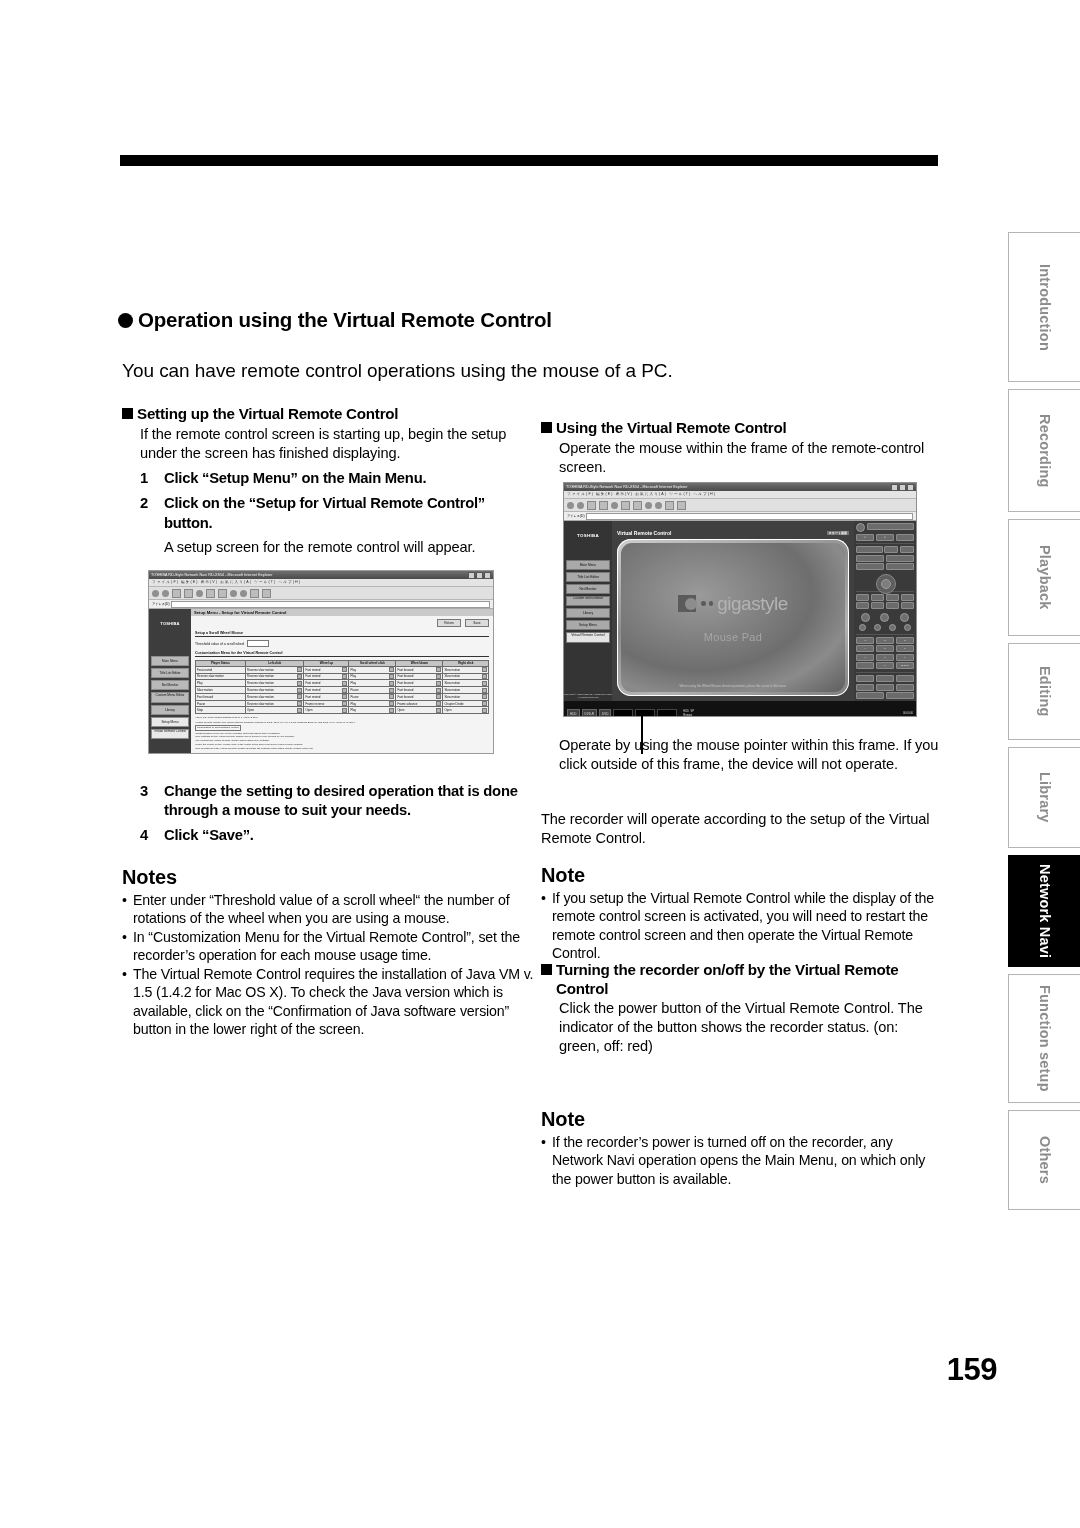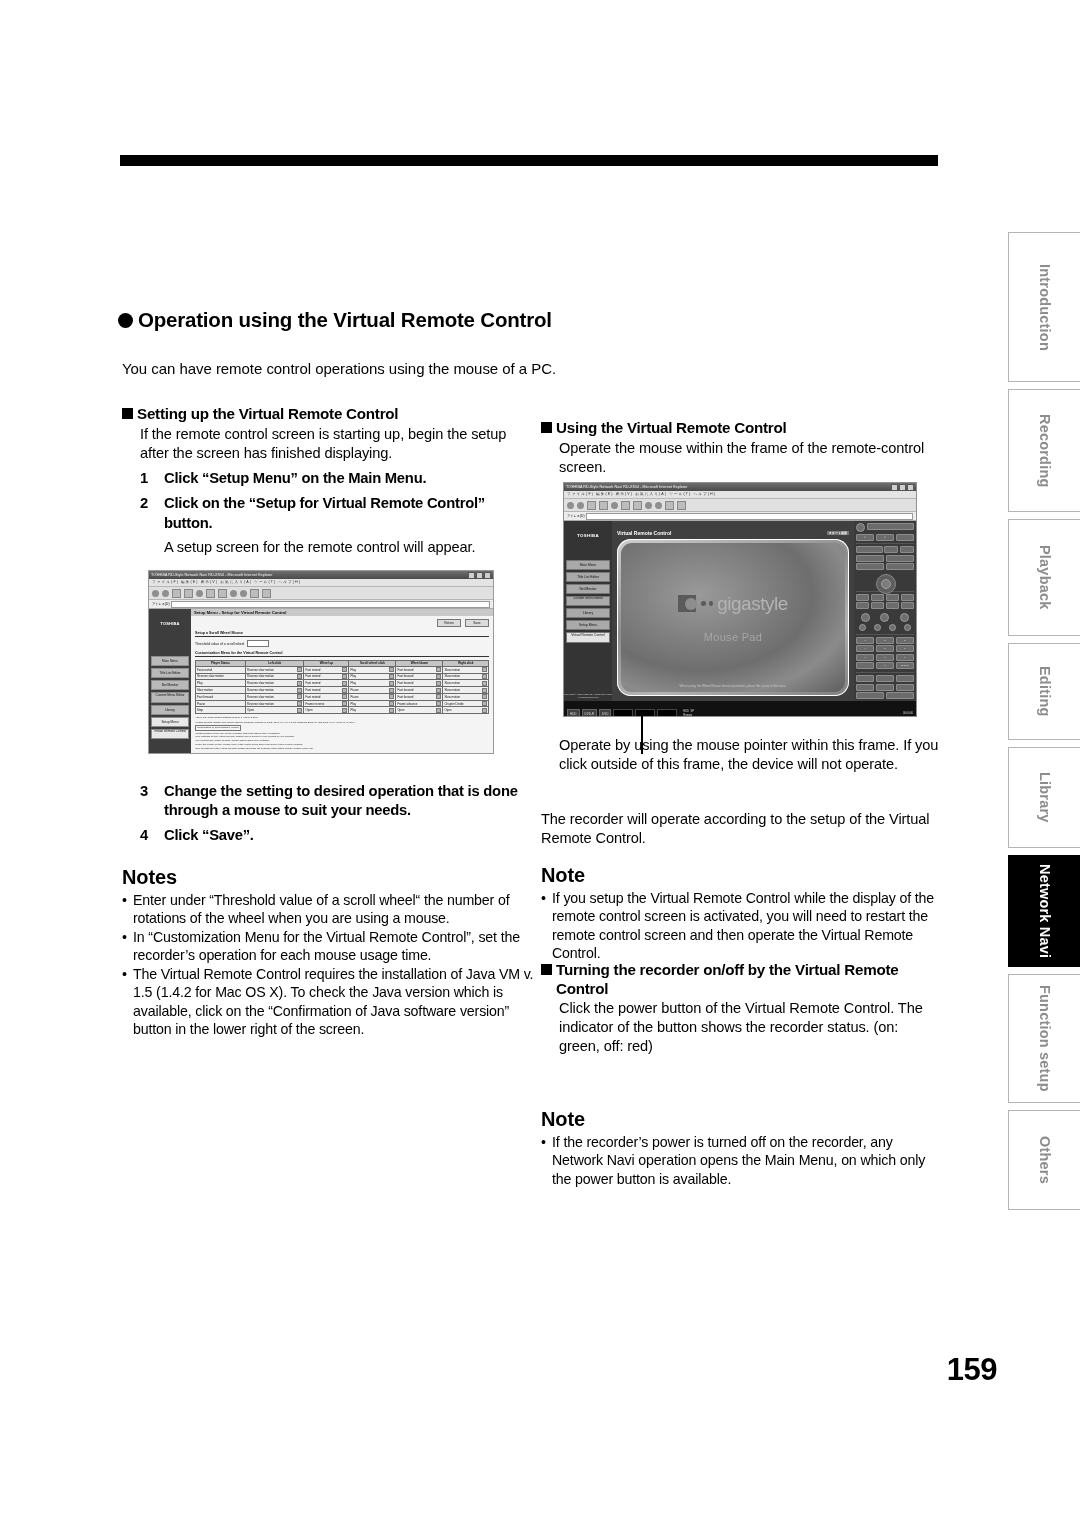--- a/index.html
+++ b/index.html
@@ -47,21 +47,21 @@
     background: #000;
     display: inline-block;
     margin-right: 5px;
     flex: none;
   }
 
   .intro-line {
     position: absolute;
     left: 122px;
     top: 360px;
-    font-size: 15px;
+    font-size: 19px;
     letter-spacing: -0.05px;
   }
 
   
   .col-left  { position: absolute; left: 122px; width: 412px; }
   .col-right { position: absolute; left: 541px; width: 400px; }
 
   
   .sub-head {
     font-size: 15.2px;
@@ -325,21 +325,21 @@
     <span class="bullet-circle"></span>
     <span>Operation using the Virtual Remote Control</span>
   </div>
   <div class="intro-line">You can have remote control operations using the mouse of a PC.</div>
 
   <div class="col-left" style="top:404px;">
     <div class="sub-head">
       <span class="bullet-square"></span>
       <span>Setting up the Virtual Remote Control</span>
     </div>
-    <div class="body-text indent-1" style="margin-top:2px;">If the remote control screen is starting up, begin the setup after the screen has finished displaying.</div>
+    <div class="body-text indent-1" style="margin-top:2px;">If the remote control screen is starting up, begin the setup under the screen has finished displaying.</div>
 
     <div class="step">
       <span class="step-num">1</span>
       <span class="step-txt">Click “Setup Menu” on the Main Menu.</span>
     </div>
     <div class="step">
       <span class="step-num">2</span>
       <span class="step-txt">Click on the “Setup for Virtual Remote Control” button.</span>
     </div>
     <div class="body-text" style="margin-left:42px;margin-top:5px;">A setup screen for the remote control will appear.</div>

